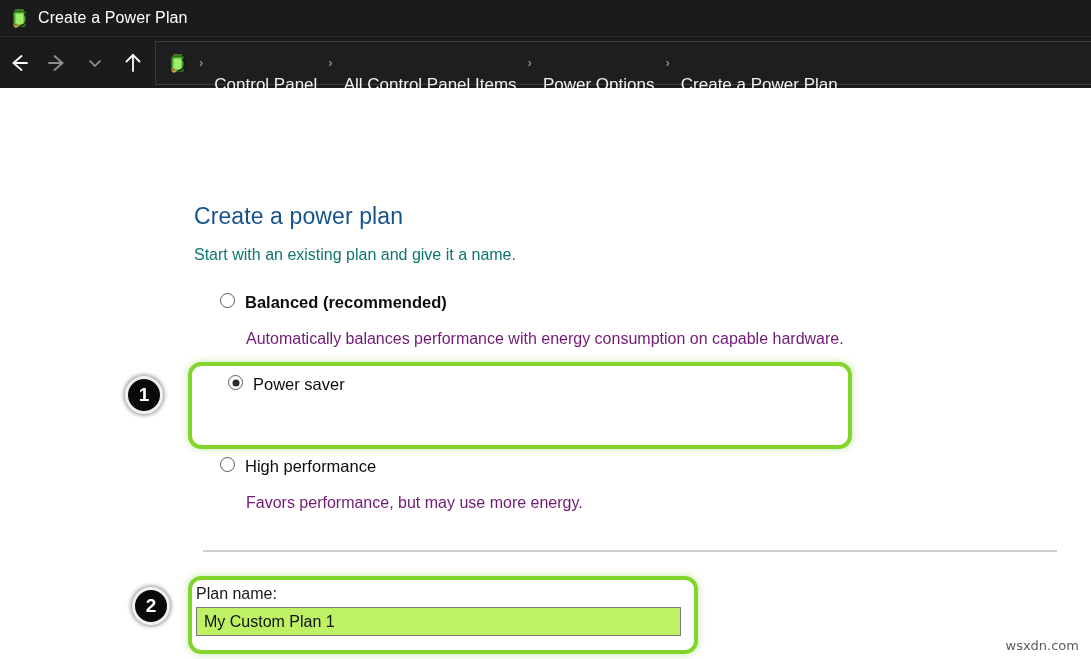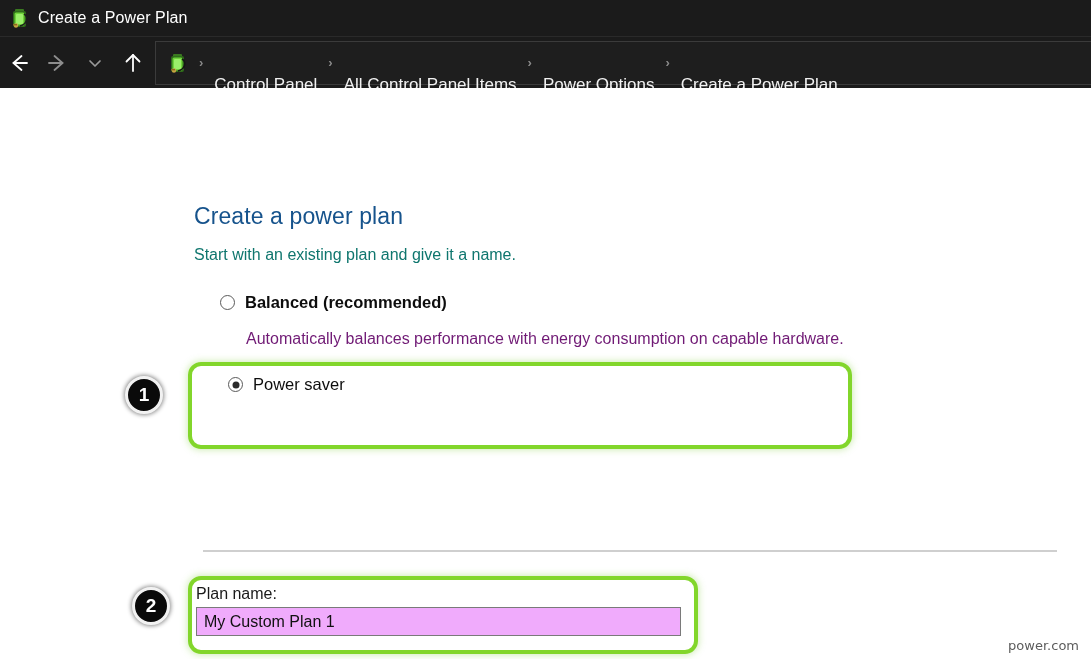--- a/index.html
+++ b/index.html
@@ -114,21 +114,20 @@
     font-size: 16px;
     color: #0f766e;
   }
 
   
   .option {
     position: absolute;
   }
   .opt-head {
     display: flex;
-    align-items: center;
   }
   .radio {
     width: 15px;
     height: 15px;
     border-radius: 50%;
     border: 1.5px solid #5a5a5a;
     background: #ffffff;
     box-sizing: border-box;
     flex: 0 0 auto;
     position: relative;
@@ -205,21 +204,21 @@
     color: #1a1a1a;
     text-align: center;
   }
   .planname-input {
     position: absolute;
     left: 196px;
     top: 519px;
     width: 485px;
     height: 29px;
     border: 1px solid #7a7a7a;
-    background: #f0abfc;
+    background: #bef264;
     box-sizing: border-box;
     font-family: "Liberation Sans", sans-serif;
     font-size: 16px;
     color: #111111;
     padding: 0 7px;
     outline: none;
   }
   .wsxdn {
     position: absolute;
     right: 12px;
@@ -318,32 +317,39 @@
     <div class="opt-desc">Automatically balances performance with energy consumption on capable hardware.</div>
   </div>
 
   <div class="option" style="left:228px; top:287px;">
     <div class="opt-head">
       <span class="radio checked"></span>
       <span class="opt-label">Power saver</span>
     </div>
   </div>
 
+  <div class="option" style="left:220px; top:369px;">
+    <div class="opt-head">
+      <span class="radio"></span>
+      <span class="opt-label">High performance</span>
+    </div>
+    <div class="opt-desc">Favors performance, but may use more energy.</div>
+  </div>
 
   <div class="hl" style="left:188px; top:274px; width:664px; height:87px;"></div>
 
   <div class="badge" style="left:125px; top:288px;">
     <span>1</span>
   </div>
 
   <div class="divider"></div>
 
   <div class="planname-label">Plan name:</div>
   <input class="planname-input" type="text" value="My Custom Plan 1" style="">
 
   <div class="hl" style="left:188px; top:488px; width:510px; height:78px;"></div>
 
   <div class="badge" style="left:132px; top:499px;">
     <span>2</span>
   </div>
 
-  <div class="wsxdn">power.com</div>
+  <div class="wsxdn">wsxdn.com</div>
 </div>
 
 </body></html>

